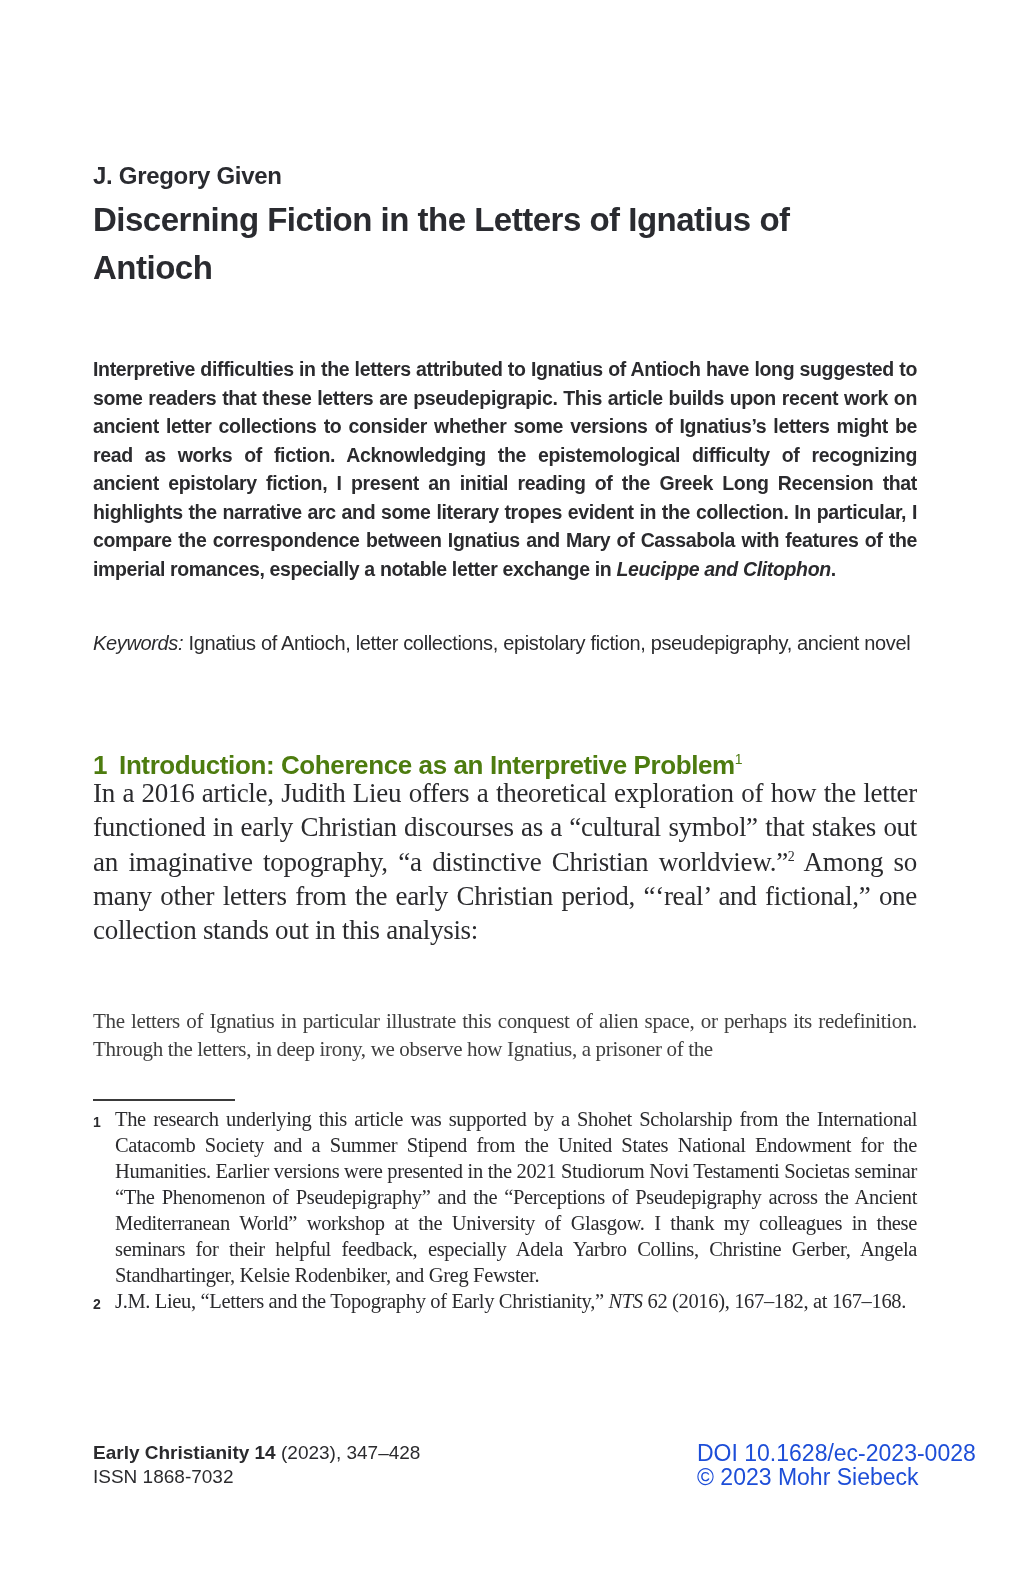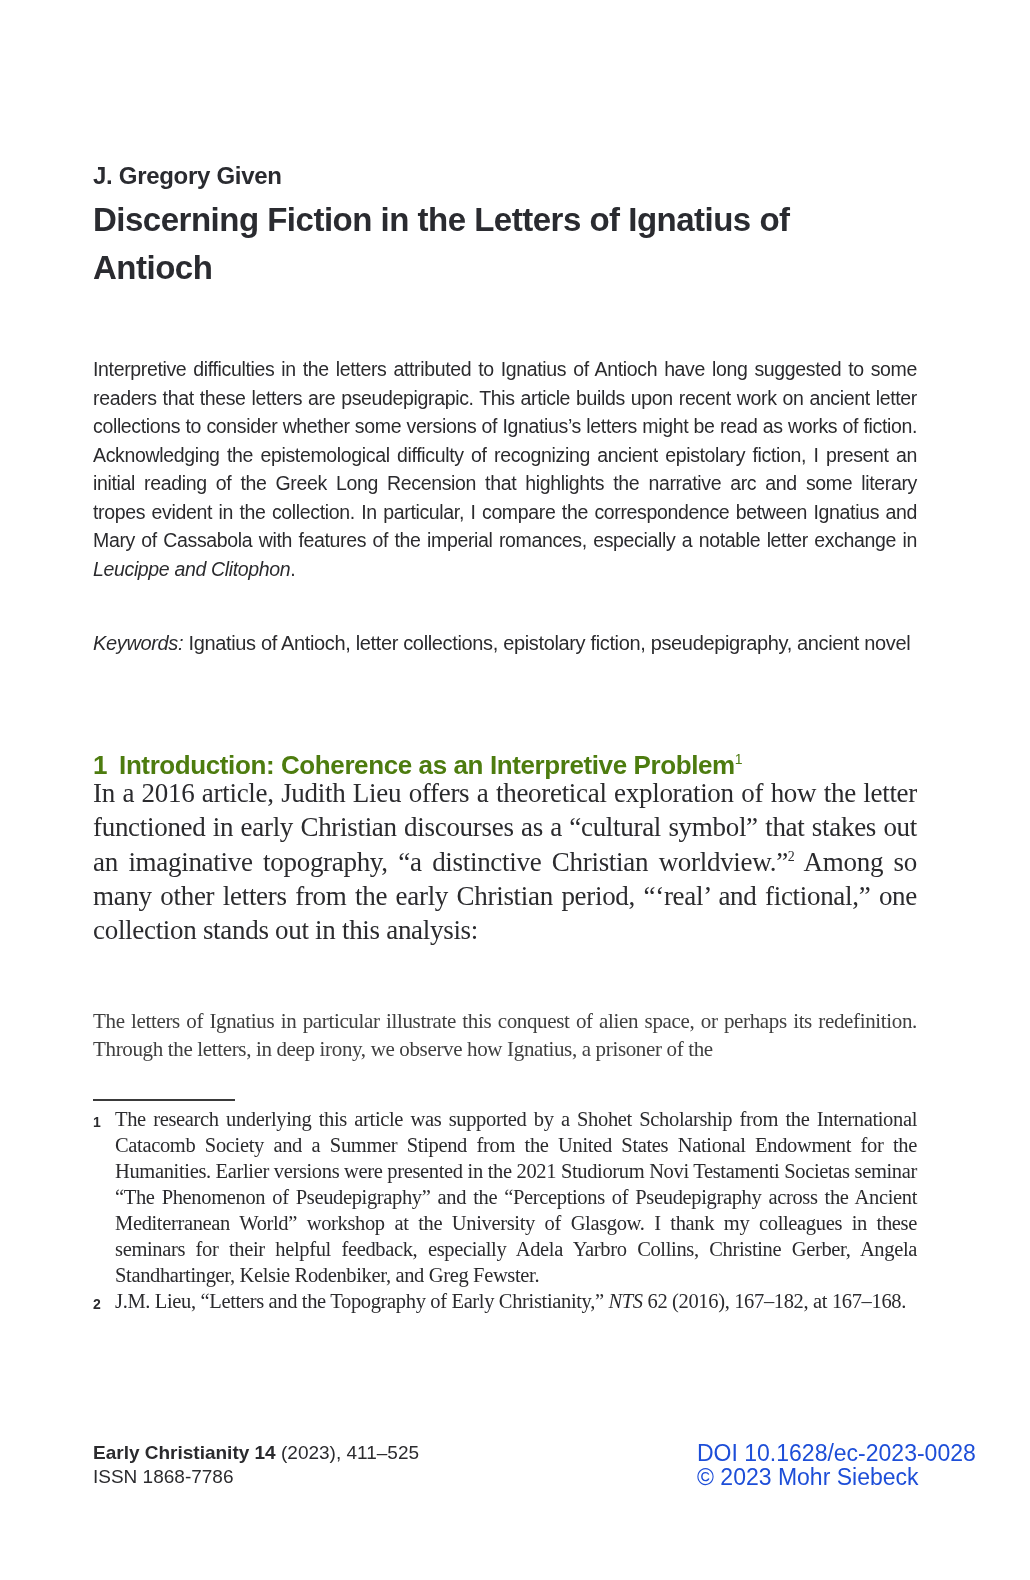--- a/index.html
+++ b/index.html
@@ -4,21 +4,21 @@
 <style>
   html, body { margin: 0; padding: 0; background: #ffffff; }
   body { width: 1030px; height: 1580px; position: relative; overflow: hidden; color: #2b2b2e; }
   .sans { font-family: "Liberation Sans", "DejaVu Sans", sans-serif; }
   .serif { font-family: "Liberation Serif", "DejaVu Serif", serif; }
   .abs { position: absolute; left: 93px; width: 824px; }
 
   .author { top: 118px; font-size: 24px; font-weight: bold; color: #2a2b30; letter-spacing: -0.3px; margin-top: 44px; }
   .title { top: 196px; font-size: 33px; font-weight: bold; line-height: 48px; color: #2a2b30; letter-spacing: -0.5px; width: 760px; }
 
-  .abstract { top: 355px; font-size: 19.5px; line-height: 28.5px; text-align: justify; color: #2b2b2e; letter-spacing: -0.35px; }
+  .abstract { top: 355px; font-size: 19.5px; line-height: 28.5px; text-align: justify; color: #2b2b2e; letter-spacing: -0.35px; font-weight: bold; }
   .abstract p { margin: 0; }
   .keywords { top: 629px; font-size: 20px; line-height: 28.5px; color: #2b2b2e; letter-spacing: -0.35px; }
 
   .heading { top: 750px; font-size: 26px; font-weight: bold; color: #4d7c0f; letter-spacing: -0.4px; }
   .heading sup { font-size: 14px; font-weight: normal; vertical-align: super; line-height: 0; }
   .heading .num { margin-right: 12px; }
 
   .body-text { top: 776px; font-size: 27px; line-height: 34.3px; text-align: justify; color: #2b2b2e; letter-spacing: -0.3px; }
   .body-text sup, .quote sup { font-size: 14px; line-height: 0; vertical-align: super; }
 
@@ -67,20 +67,20 @@
     <span class="fn-num">1</span>
     <span class="fn-text">The research underlying this article was supported by a Shohet Scholarship from the International Catacomb Society and a Summer Stipend from the United States National Endowment for the Humanities. Earlier versions were presented in the 2021 Studiorum Novi Testamenti Societas seminar “The Phenomenon of Pseudepigraphy” and the “Perceptions of Pseudepigraphy across the Ancient Mediterranean World” workshop at the University of Glasgow. I thank my colleagues in these seminars for their helpful feedback, especially Adela Yarbro Collins, Christine Gerber, Angela Standhartinger, Kelsie Rodenbiker, and Greg Fewster.</span>
   </div>
   <div class="fn">
     <span class="fn-num">2</span>
     <span class="fn-text"><span>J.M. Lieu, “Letters and the Topography of Early Christianity,” </span><i>NTS</i><span> 62 (2016), 167–182, at 167–168.</span></span>
   </div>
 </div>
 
 <div class="footer-left sans">
-  <div><b>Early Christianity 14</b><span> (2023), 411–525</span></div>
-  <div>ISSN 1868-7786</div>
+  <div><b>Early Christianity 14</b><span> (2023), 347–428</span></div>
+  <div>ISSN 1868-7032</div>
 </div>
 
 <div class="footer-right sans">
   <div>DOI 10.1628/ec-2023-0028</div>
   <div>© 2023 Mohr Siebeck</div>
 </div>
 
 </body></html>

